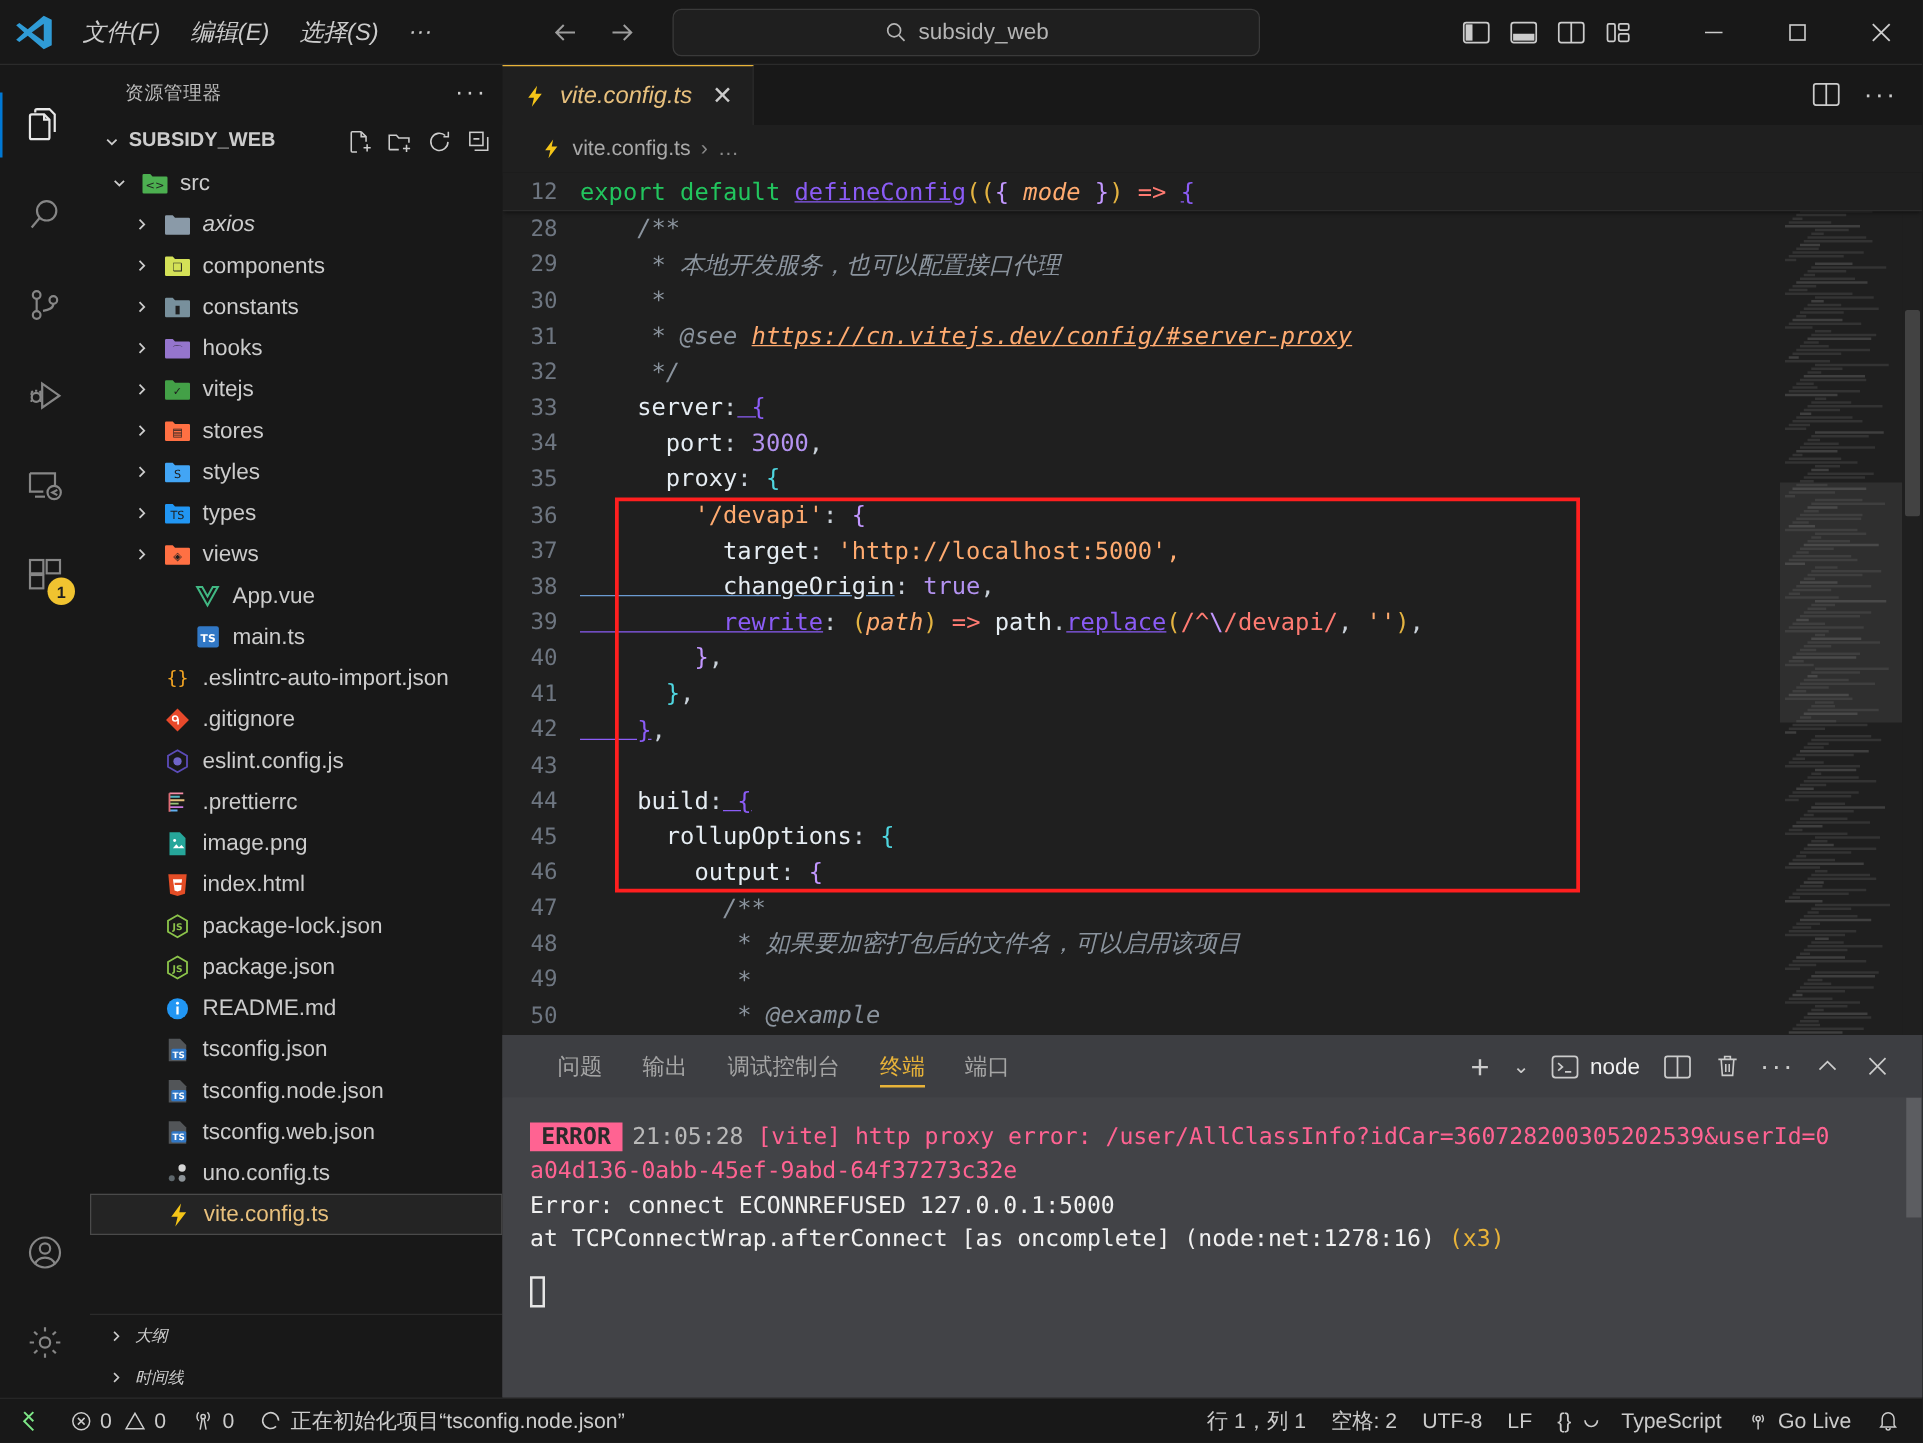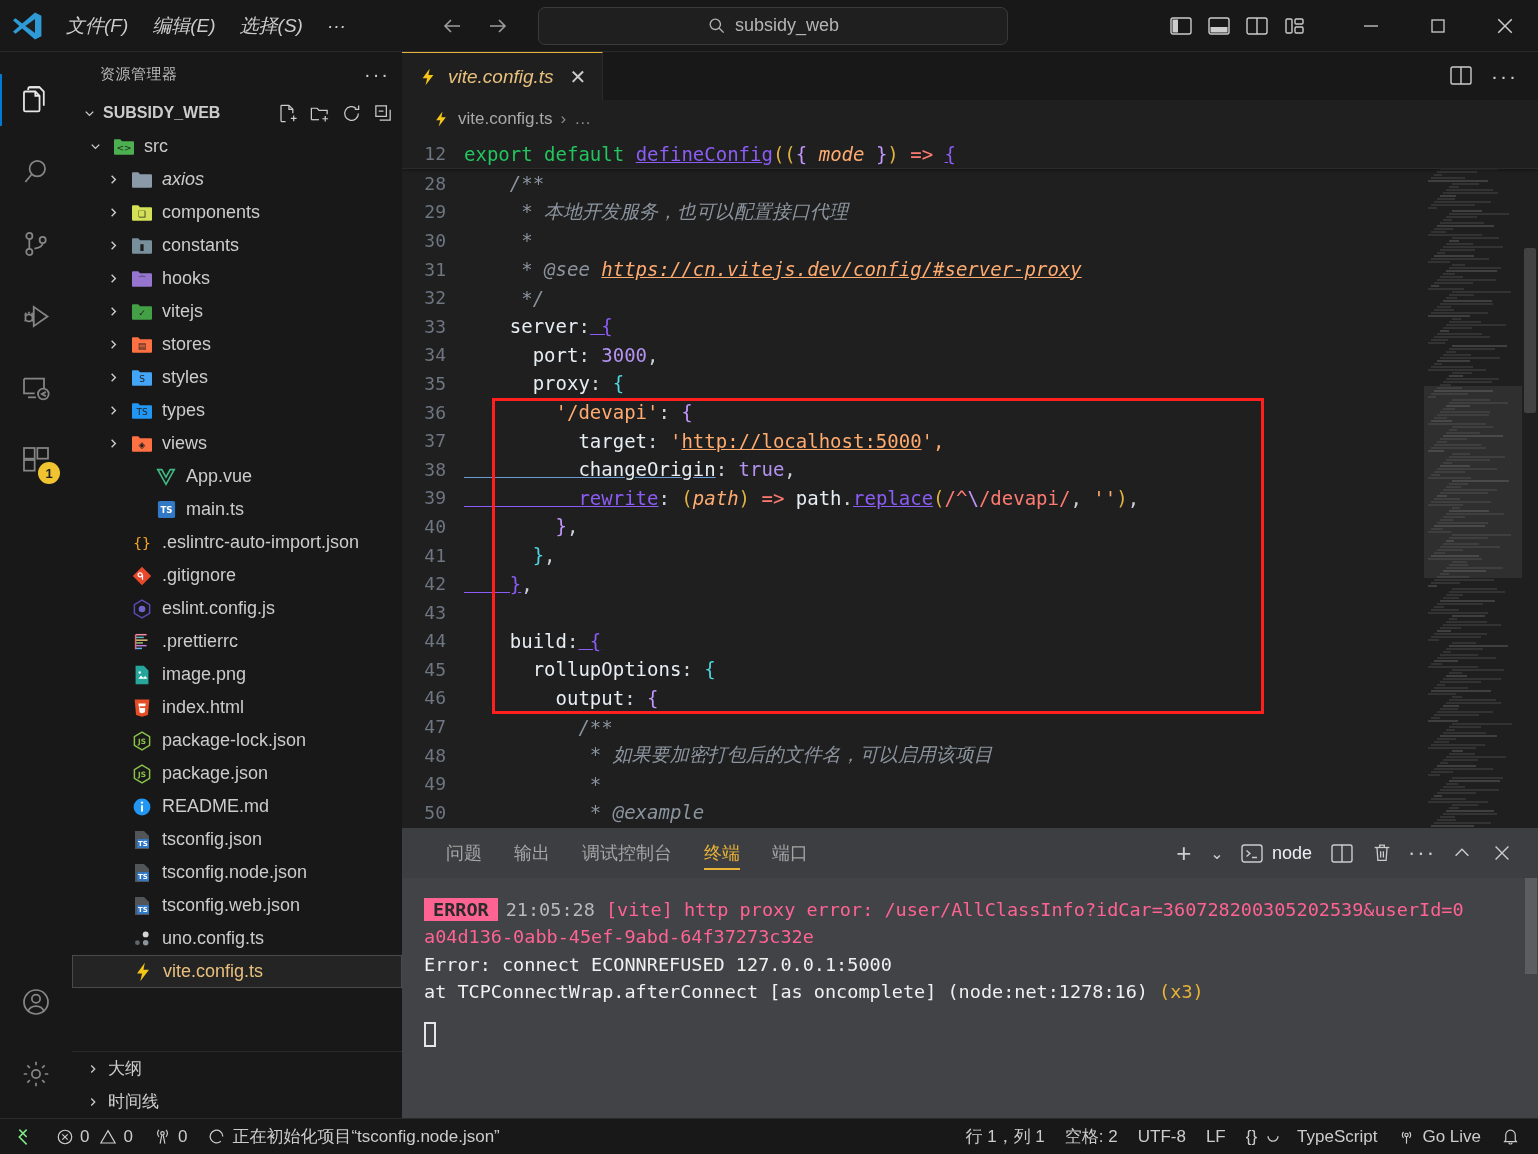--- a/index.html
+++ b/index.html
@@ -75,21 +75,21 @@
   .row {
     height:33px; display:flex; align-items:center; gap:7px; padding-left:10px;
     font-size:18px; color:#cccccc; white-space:nowrap; cursor:pointer;
   }
   .row.selected { background:#242424; border:1px solid #4a4a4a; color:#e8c07d; height:33px; }
   .row .chev { width:18px; display:inline-flex; justify-content:center; color:#cccccc; flex:0 0 18px; }
   .row .ficon { width:26px; flex:0 0 26px; display:flex; align-items:center; justify-content:center; }
   .sb-bottom { border-top:1px solid #2b2b2b; }
   .sb-collapsed {
     height:33px; display:flex; align-items:center; gap:8px; padding-left:14px;
-    font-size:17px; color:#cccccc; font-weight:500;
+    font-size:13px; color:#cccccc; font-weight:500;font-style:italic;
   }
 
   
   .editorarea { flex:1; display:flex; flex-direction:column; min-width:0; background:#1f1f1f; }
   .tabsrow { height:48px; flex:0 0 48px; background:#181818; display:flex; align-items:stretch; position:relative; }
   .tab {
     display:flex; align-items:center; gap:10px; padding:0 16px; background:#1f1f1f;
     border-top:1px solid #e8b339; border-right:1px solid #2b2b2b;
     font-size:19px; color:#e8c07d; font-style:italic;
   }
@@ -787,21 +787,21 @@
         <div class="codelines" id="codelines">
             <div class="cl"><span class="ln">28</span><span class="ctext"><span class="t-cmt">    /**</span></span></div>
             <div class="cl"><span class="ln">29</span><span class="ctext"><span class="t-cmt">     * 本地开发服务，也可以配置接口代理</span></span></div>
             <div class="cl"><span class="ln">30</span><span class="ctext"><span class="t-cmt">     *</span></span></div>
             <div class="cl"><span class="ln">31</span><span class="ctext"><span class="t-cmt">     * @see </span><span class="t-lnk">https://cn.vitejs.dev/config/#server-proxy</span></span></div>
             <div class="cl"><span class="ln">32</span><span class="ctext"><span class="t-cmt">     */</span></span></div>
             <div class="cl"><span class="ln">33</span><span class="ctext"><span class="t-var">    server</span><span class="t-plain">:</span><span class="t-fn"> {</span></span></div>
             <div class="cl"><span class="ln">34</span><span class="ctext"><span class="t-var">      port</span><span class="t-plain">: </span><span class="t-num">3000</span><span class="t-plain">,</span></span></div>
             <div class="cl"><span class="ln">35</span><span class="ctext"><span class="t-var">      proxy</span><span class="t-plain">:</span><span class="t-par3"> {</span></span></div>
             <div class="cl"><span class="ln">36</span><span class="ctext"><span class="t-str">        '/devapi'</span><span class="t-plain">:</span><span class="t-par2"> {</span></span></div>
-            <div class="cl"><span class="ln">37</span><span class="ctext"><span class="t-var">          target</span><span class="t-plain">: </span><span class="t-str">'</span><span class="t-str" style="text-decoration:underline;">http://localhost:5000</span><span class="t-str">',</span></span></div>
+            <div class="cl"><span class="ln">37</span><span class="ctext"><span class="t-var">          target</span><span class="t-plain">: </span><span class="t-str">'</span><span class="t-str" style="">http://localhost:5000</span><span class="t-str">',</span></span></div>
             <div class="cl"><span class="ln">38</span><span class="ctext"><span class="t-var underline-sq">          changeOrigin</span><span class="t-plain">: </span><span class="t-bool">true</span><span class="t-plain">,</span></span></div>
             <div class="cl"><span class="ln">39</span><span class="ctext"><span class="t-fn">          rewrite</span><span class="t-plain">: </span><span class="t-par">(</span><span class="t-str t-italic">path</span><span class="t-par">)</span><span class="t-op"> =&gt; </span><span class="t-var">path</span><span class="t-plain">.</span><span class="t-fn">replace</span><span class="t-par">(</span><span class="t-regex">/^</span><span class="t-par2">\</span><span class="t-regex">/devapi/</span><span class="t-plain">, </span><span class="t-str">''</span><span class="t-par">)</span><span class="t-plain">,</span></span></div>
             <div class="cl"><span class="ln">40</span><span class="ctext"><span class="t-par2">        }</span><span class="t-plain">,</span></span></div>
             <div class="cl"><span class="ln">41</span><span class="ctext"><span class="t-par3">      }</span><span class="t-plain">,</span></span></div>
             <div class="cl"><span class="ln">42</span><span class="ctext"><span class="t-fn">    }</span><span class="t-plain">,</span></span></div>
             <div class="cl"><span class="ln">43</span><span class="ctext"><span class="t-plain"></span></span></div>
             <div class="cl"><span class="ln">44</span><span class="ctext"><span class="t-var">    build</span><span class="t-plain">:</span><span class="t-fn"> {</span></span></div>
             <div class="cl"><span class="ln">45</span><span class="ctext"><span class="t-var">      rollupOptions</span><span class="t-plain">:</span><span class="t-par3"> {</span></span></div>
             <div class="cl"><span class="ln">46</span><span class="ctext"><span class="t-var">        output</span><span class="t-plain">:</span><span class="t-par2"> {</span></span></div>
             <div class="cl"><span class="ln">47</span><span class="ctext"><span class="t-cmt">          /**</span></span></div>

